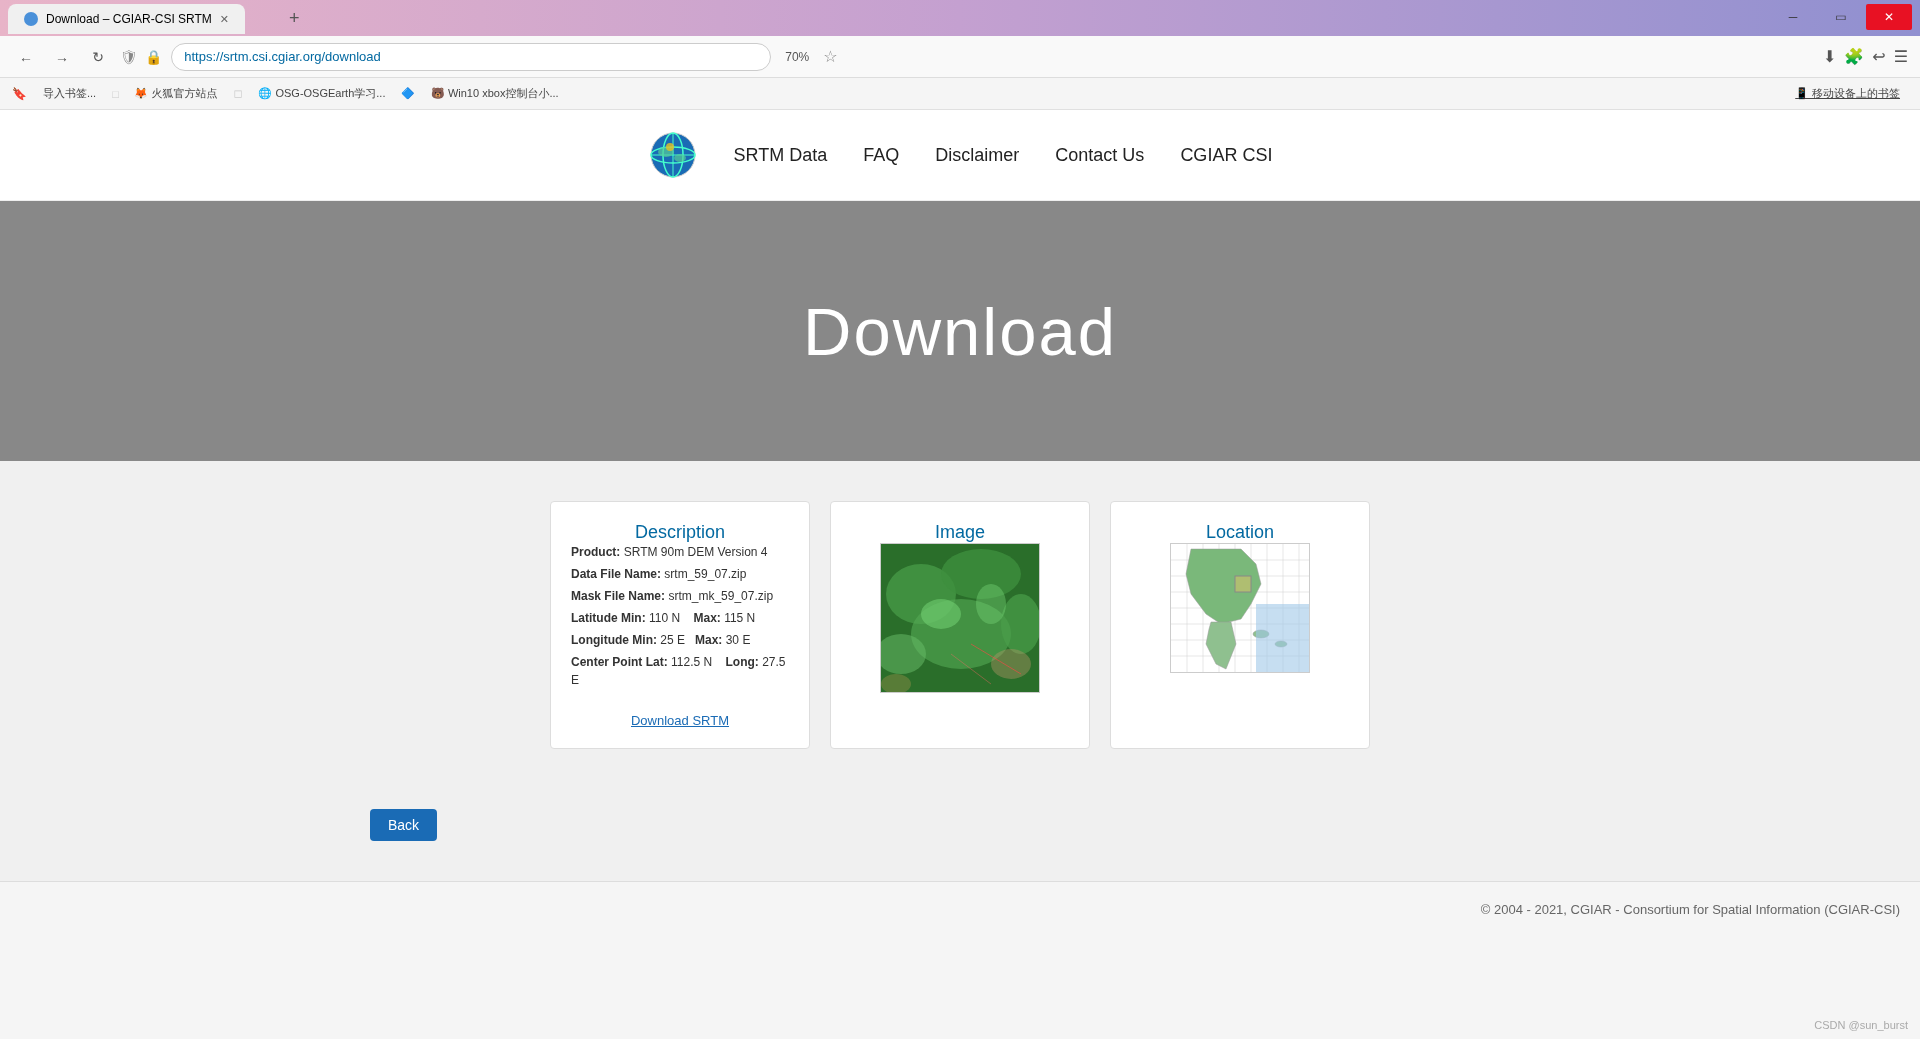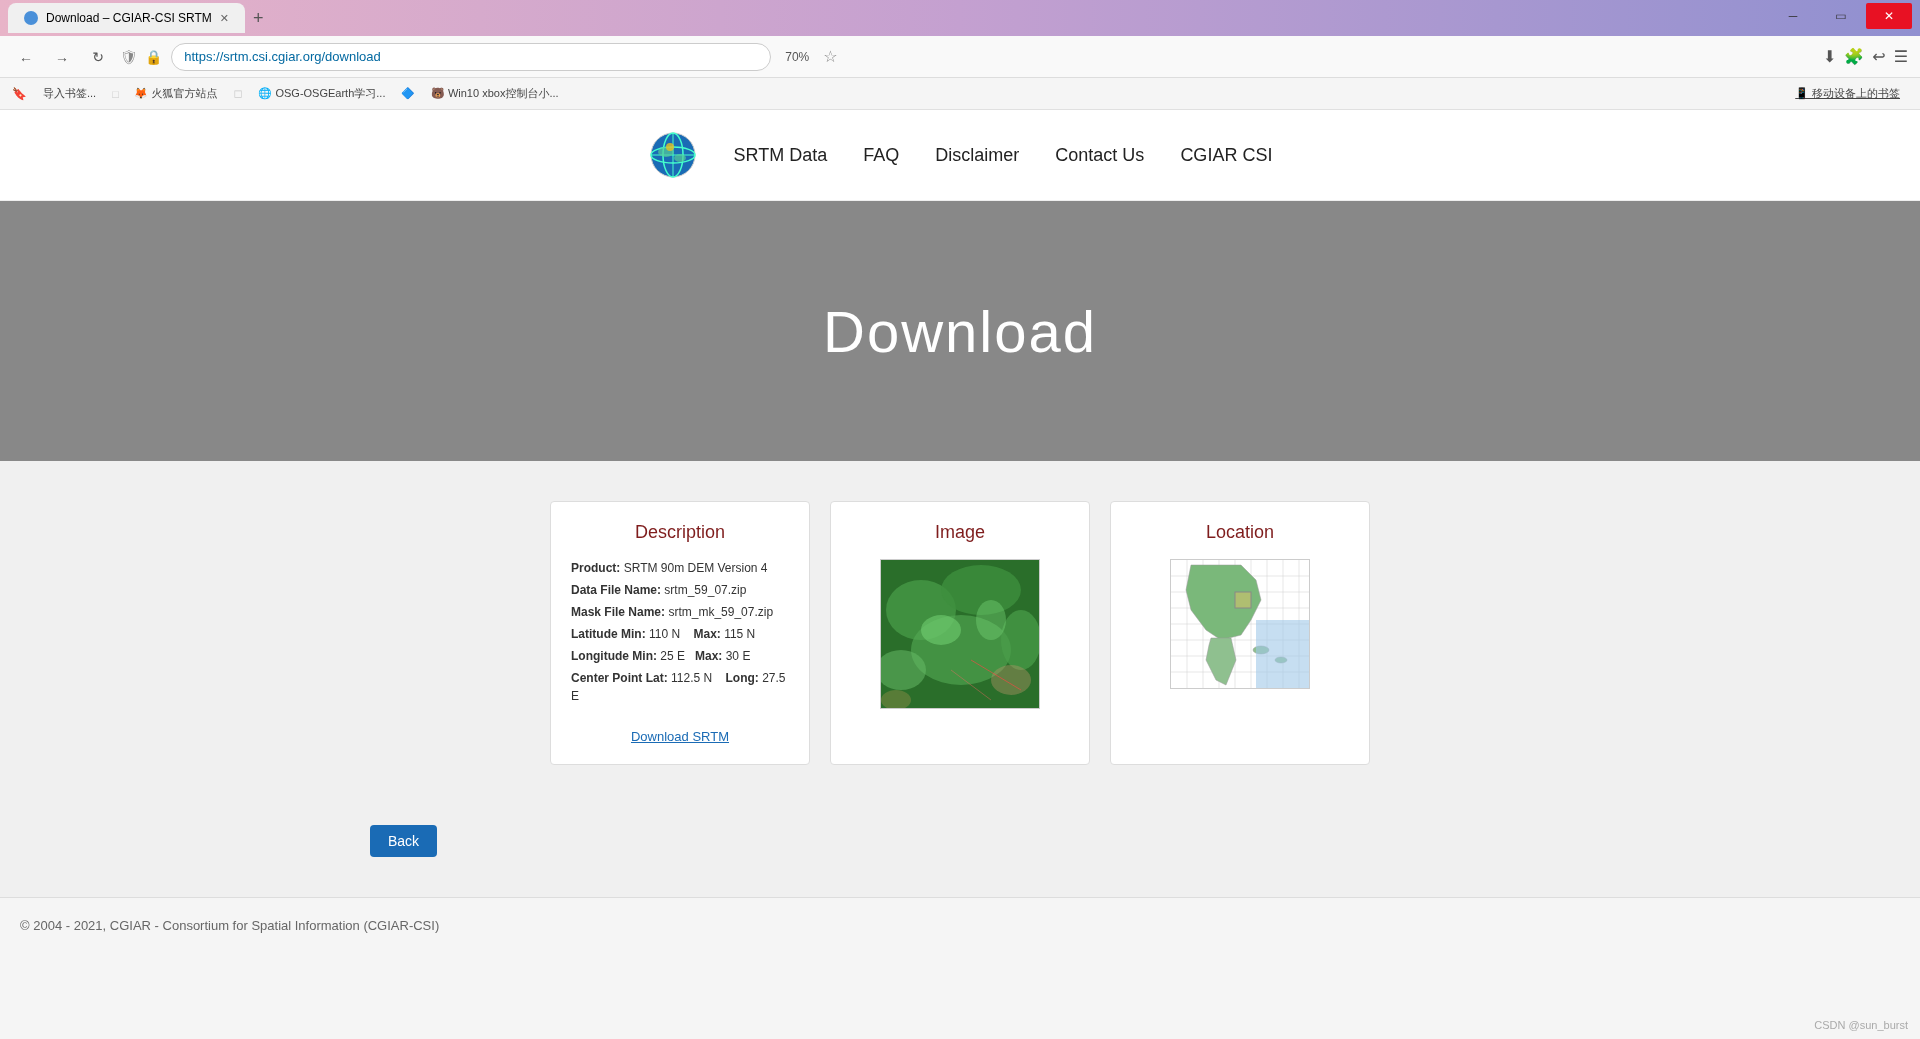--- a/index.html
+++ b/index.html
@@ -7,22 +7,23 @@
 
     
     .browser-chrome {
       width: 1920px;
       background: #f0f0f0;
     }
     .tab-bar {
       background: linear-gradient(to right, #e8b4c8, #c4a0d0, #9090d0);
       height: 36px;
       display: flex;
-      align-items: center;
-      padding: 11px 8px;
+      align-items: flex-start;
+      padding: 4px 8px;
+      gap: 36px;
     }
     .tab {
       background: #f0f0f0;
       border-radius: 8px 8px 0 0;
       padding: 6px 16px;
       font-size: 12px;
       display: flex;
       align-items: center;
       gap: 8px;
       min-width: 200px;
@@ -152,21 +153,21 @@
 
     
     .hero {
       background: #888;
       height: 260px;
       display: flex;
       align-items: center;
       justify-content: center;
     }
     .hero-title {
-      font-size: 58px;
+      font-size: 67px;
       color: white;
       font-weight: 300;
       letter-spacing: 2px;
     }
 
     
     .main-content {
       background: #f0f0f0;
       padding: 40px 0 60px;
       display: flex;
@@ -178,22 +179,21 @@
     .card {
       background: white;
       border: 1px solid #ddd;
       border-radius: 4px;
       padding: 20px;
       width: 260px;
     }
     .card-title {
       text-align: center;
       font-size: 18px;
-      color: #7f1d1d;
-      margin-bottom: 16px;
+      color: #0369a1;
       font-weight: normal;
     }
 
     
     .desc-card { width: 260px; }
     .desc-field {
       font-size: 12px;
       color: #333;
       margin-bottom: 4px;
       line-height: 1.5;
@@ -233,21 +233,21 @@
       font-size: 14px;
       border-radius: 4px;
       cursor: pointer;
     }
 
     
     .site-footer {
       background: #f5f5f5;
       border-top: 1px solid #ddd;
       padding: 20px;
-      text-align: left;
+      text-align: right;
       font-size: 13px;
       color: #666;
     }
 
     
     .watermark {
       position: fixed;
       bottom: 8px;
       right: 12px;
       font-size: 11px;

